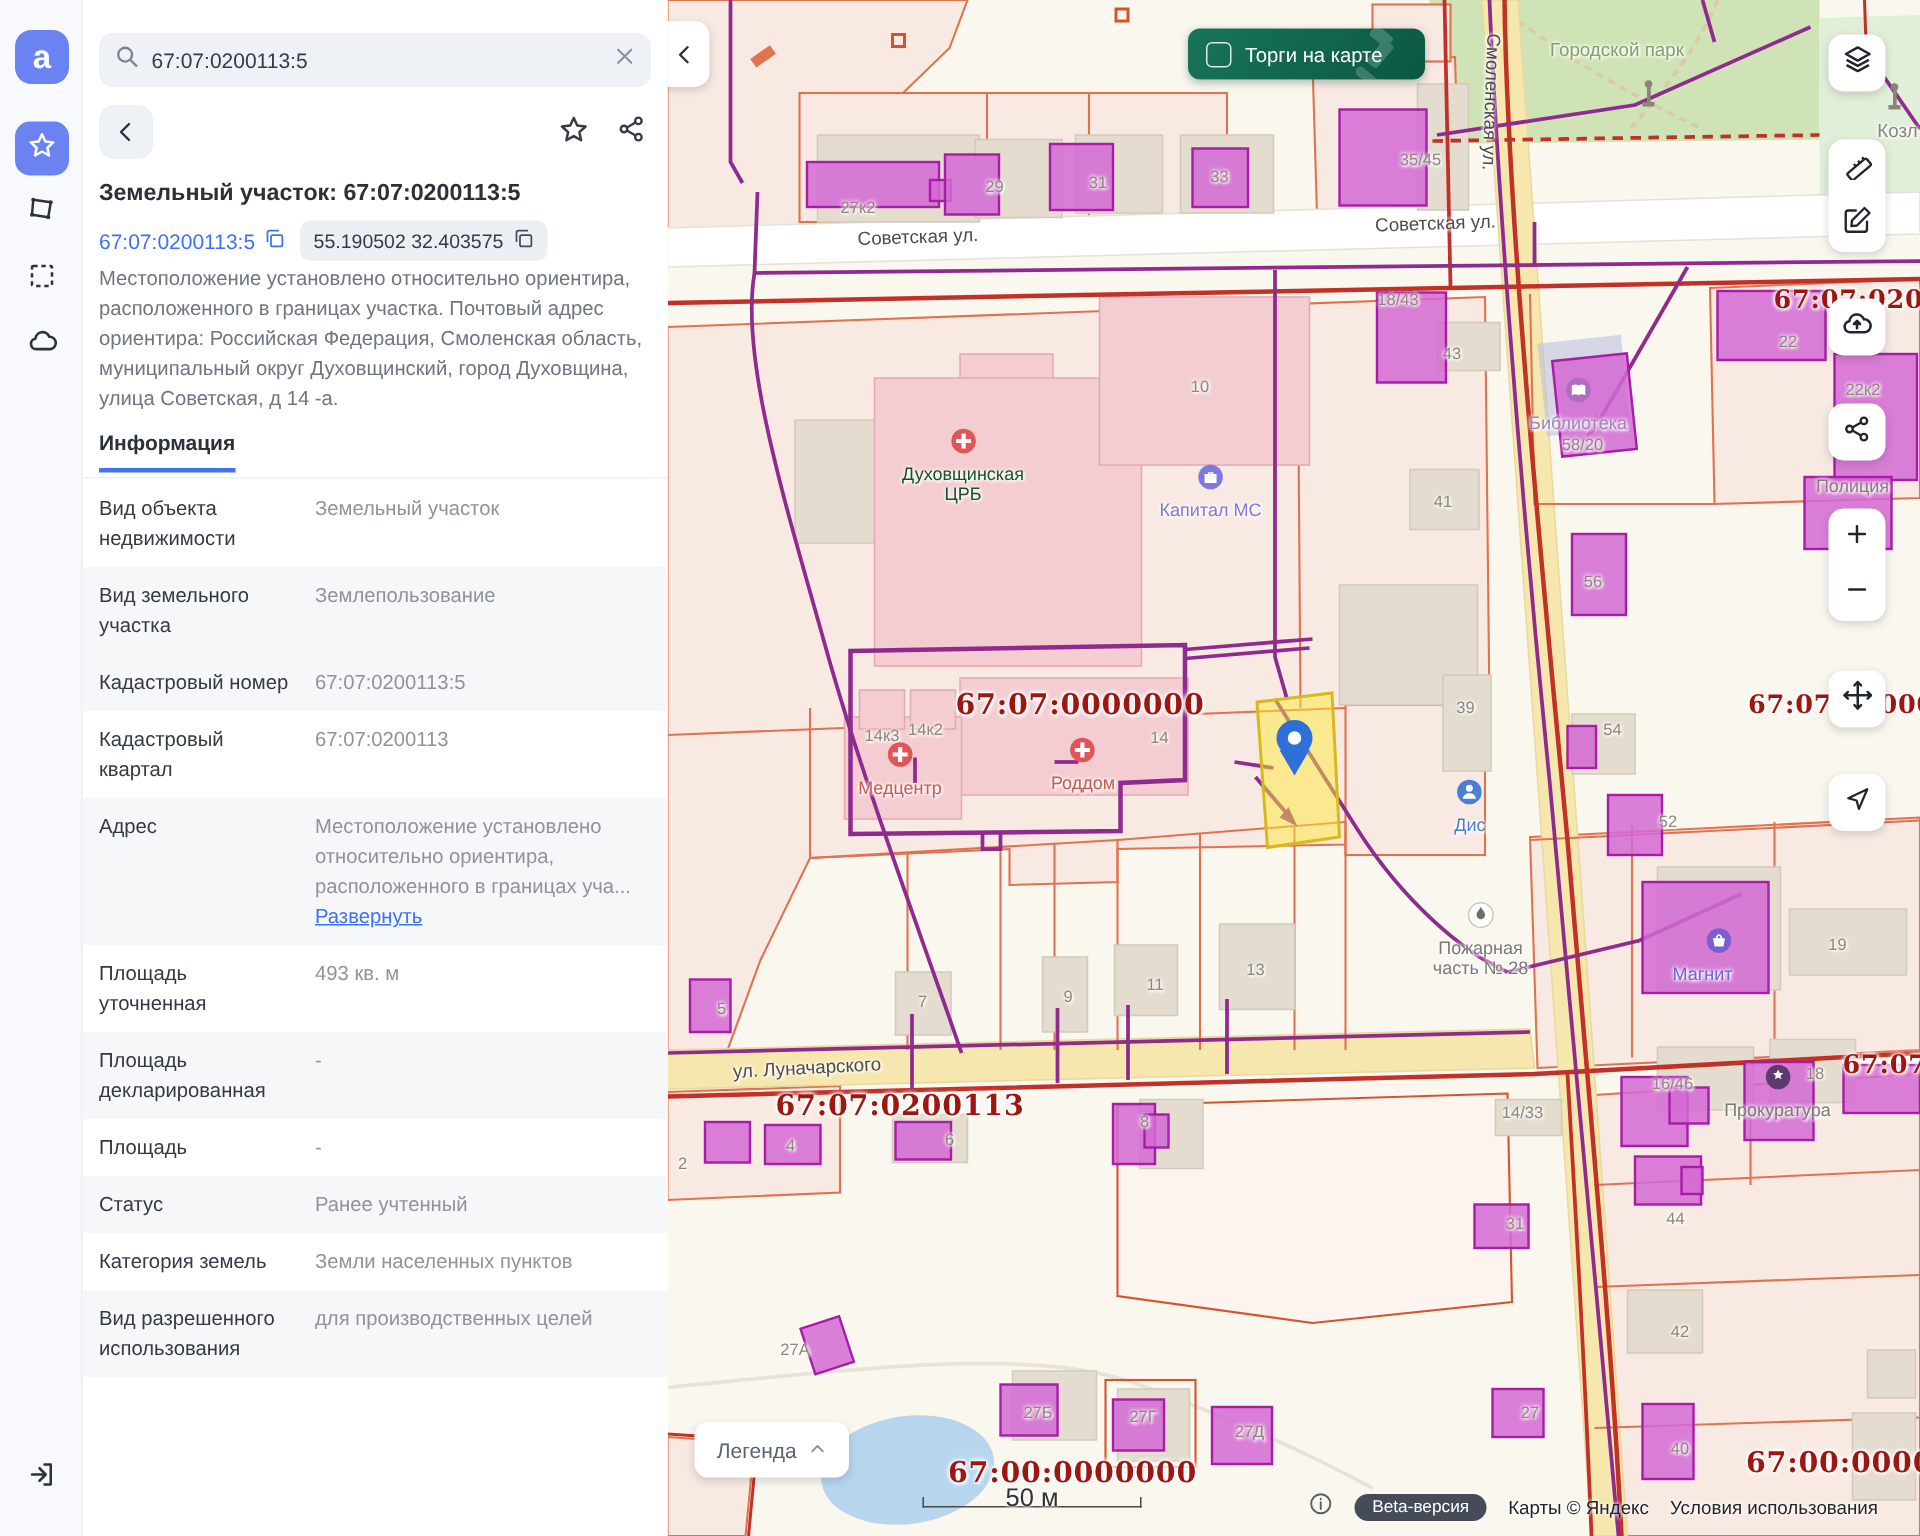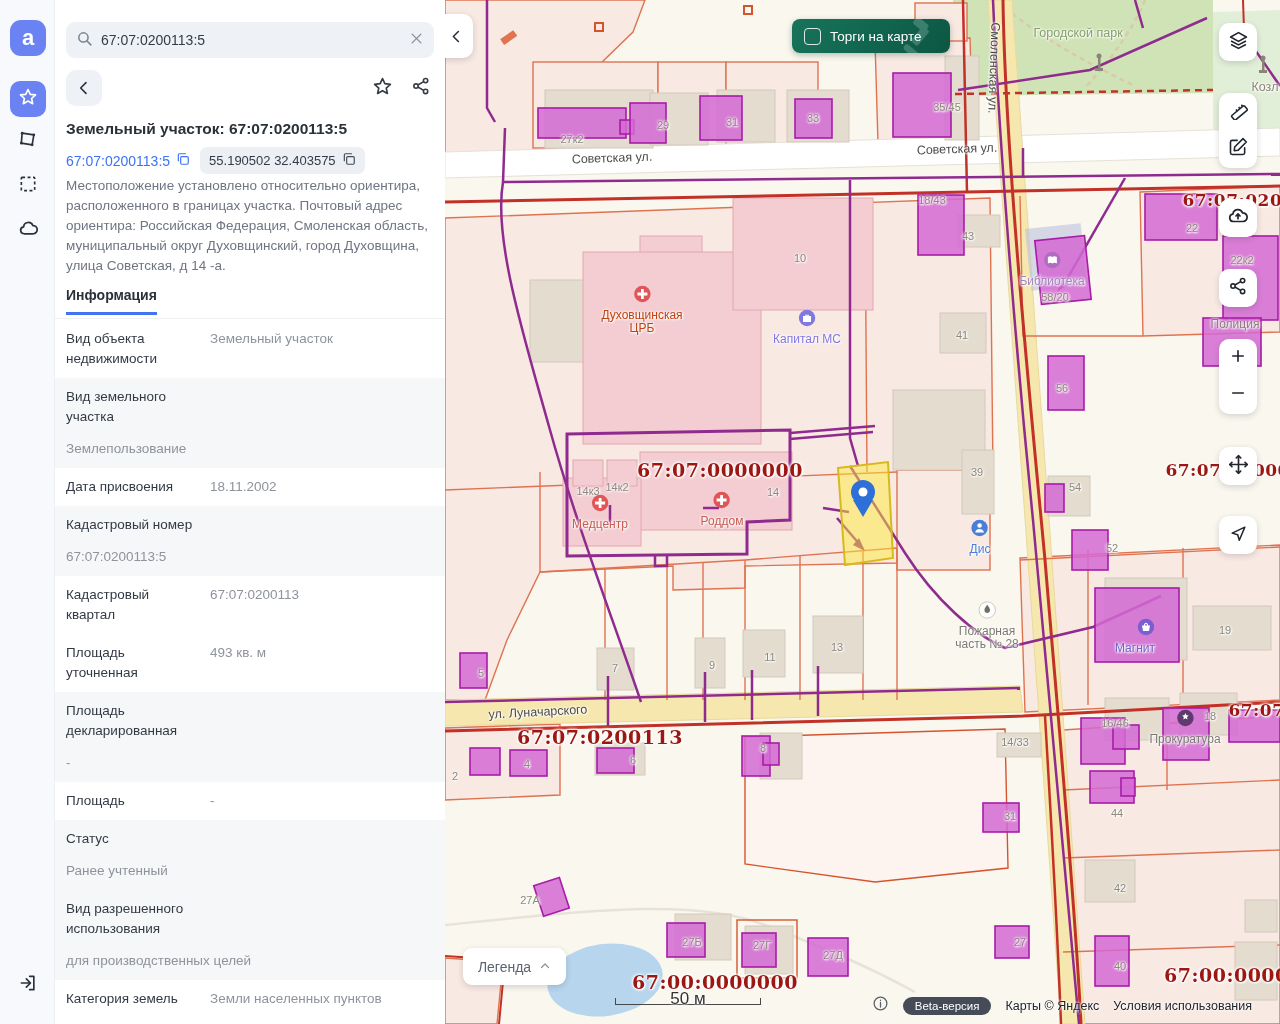--- a/index.html
+++ b/index.html
@@ -22,21 +22,21 @@
   .hdr-actions { position:absolute; right:14px; top:76px; display:flex; gap:18px; }
   .panel-title { position:absolute; left:11px; top:120px; width:368px; font-size:15.5px; font-weight:bold; color:#2b3139; }
   .chips { position:absolute; left:11px; top:147px; display:flex; gap:10px; align-items:center; }
   .cad-link { display:flex; gap:6px; align-items:center; color:#3b73f4; font-size:14px; cursor:pointer; }
   .coord-chip { display:flex; gap:6px; align-items:center; background:#eceff3; border-radius:7px; padding:5px 9px; font-size:13px; color:#343b46; }
   .desc { position:absolute; left:11px; top:176px; width:370px; font-size:13.5px; line-height:20px; color:#6f7582; }
   .tab { position:absolute; left:11px; top:287px; font-size:14px; font-weight:bold; color:#2b3139; padding-bottom:9px; border-bottom:3px solid #4272f5; }
   .tab-rule { position:absolute; left:0; top:318px; width:390px; border-bottom:1px solid #eef0f3; }
   #info-table { position:absolute; left:0; top:320px; width:390px; }
   .row { display:flex; padding:9px 11px; gap:12px; }
-  .row.alt { background:#f6f7f9;flex-direction:column; }
+  .row.alt { background:#f6f7f9; }
   .row .lbl { width:132px; flex:none; font-size:13.5px; line-height:20px; color:#333a45; }
   .row .val { flex:1; font-size:13.5px; line-height:20px; color:#8e939c; }
   .row .val a { color:#3b73f4; }
 
   
   #map { position:absolute; left:445px; top:0; width:835px; height:1024px; background:#faf7ef; overflow:hidden; }
   #basemap { position:absolute; left:0; top:0; }
   .hn { position:absolute; transform:translate(-50%,-50%); font-size:11px; color:#8d877c; text-shadow:0 0 3px #fff,0 0 3px #fff,1px 1px 2px #fff; white-space:nowrap; }
   .ql { position:absolute; transform:translate(-50%,-50%); font-family:"DejaVu Serif","Liberation Serif",serif; font-weight:bold; color:#9c1712; text-shadow:0 0 3px #fff,0 0 3px #fff,0 0 4px #fff,1px 1px 2px #fff; letter-spacing:0.5px; white-space:nowrap; }
   .sl { position:absolute; transform:translate(-50%,-50%); font-size:12.5px; color:#4b4b4b; text-shadow:0 0 3px #fff,0 0 3px #fff,1px 1px 2px #fff; white-space:nowrap; }
@@ -152,55 +152,55 @@
     <div class="tab-rule"></div>
     <div id="info-table">
         <div class="row">
           <div class="lbl">Вид объекта недвижимости</div>
           <div class="val">Земельный участок</div>
         </div>
         <div class="row alt">
           <div class="lbl">Вид земельного участка</div>
           <div class="val">Землепользование</div>
         </div>
-        <div class="row">
-          <div class="lbl">Дата присвоения</div>
-          <div class="val">18.11.2002</div>
-        </div>
         <div class="row alt">
           <div class="lbl">Кадастровый номер</div>
           <div class="val">67:07:0200113:5</div>
         </div>
         <div class="row">
           <div class="lbl">Кадастровый квартал</div>
           <div class="val">67:07:0200113</div>
         </div>
+        <div class="row alt">
+          <div class="lbl">Адрес</div>
+          <div class="val">Местоположение установлено относительно ориентира, расположенного в границах уча...<br><a href="#">Развернуть</a></div>
+        </div>
         <div class="row">
           <div class="lbl">Площадь уточненная</div>
           <div class="val">493 кв. м</div>
         </div>
         <div class="row alt">
           <div class="lbl">Площадь декларированная</div>
           <div class="val">-</div>
         </div>
         <div class="row">
           <div class="lbl">Площадь</div>
           <div class="val">-</div>
         </div>
         <div class="row alt">
           <div class="lbl">Статус</div>
           <div class="val">Ранее учтенный</div>
         </div>
+        <div class="row">
+          <div class="lbl">Категория земель</div>
+          <div class="val">Земли населенных пунктов</div>
+        </div>
         <div class="row alt">
           <div class="lbl">Вид разрешенного использования</div>
           <div class="val">для производственных целей</div>
-        </div>
-        <div class="row">
-          <div class="lbl">Категория земель</div>
-          <div class="val">Земли населенных пунктов</div>
         </div>
       </div>
   </section>
 
   <div id="map">
     <svg id="basemap" width="835" height="1024" viewBox="0 0 835 1024">
 
       <polygon points="508,0 768,0 768,93 508,96" fill="#cfe3b6"></polygon>
       <polygon points="768,12 835,10 835,132 768,130" fill="#e2efd8"></polygon>
       <path d="M560,8 C600,40 640,62 690,86" stroke="#d8cba8" stroke-width="2.5" fill="none" stroke-dasharray="5 4"></path>
@@ -448,21 +448,21 @@
         <div class="sl" style="transform: translate(-50%, -50%) rotate(-2deg); left: 512px; top: 149px;">Советская ул.</div>
         <div class="sl" style="transform: translate(-50%, -50%) rotate(92deg); left: 549px; top: 68px;">Смоленская ул.</div>
         <div class="sl" style="transform: translate(-50%, -50%) rotate(-3deg); left: 93px; top: 712px;">ул. Луначарского</div>
         <div class="sl" style="color: rgb(133, 160, 108); transform: translate(-50%, -50%) rotate(0deg); left: 633px; top: 33px;">Городской парк</div>
         <div class="sl" style="color: rgb(138, 133, 120); transform: translate(-50%, -50%) rotate(0deg); left: 820px; top: 87px;">Козл</div>
         <div class="poi" style="left: 197px; top: 285px;">
           <span><svg width="18" height="18" viewBox="0 0 18 18">
               <circle cx="9" cy="9" r="8.2" fill="#e05656"></circle>
               <path d="M7.6 4h2.8v3.6H14v2.8h-3.6V14H7.6v-3.6H4V7.6h3.6z" fill="#fff"></path>
             </svg></span>
-          <div class="plabel" style="color: #c2410c;">Духовщинская
+          <div class="plabel" style="color: #14532d;">Духовщинская
 ЦРБ</div>
         </div>
         <div class="poi" style="left: 362px; top: 309px;">
           <span><svg width="18" height="18" viewBox="0 0 18 18">
               <circle cx="9" cy="9" r="8.2" fill="#8177e0"></circle>
               <path d="M5 7h8v6H5z M7.2 7V5.8h3.6V7h-1.4v-0.5H8.6V7z" fill="#fff"></path>
             </svg></span>
           <div class="plabel" style="color: rgb(129, 119, 224);">Капитал МС</div>
         </div>
         <div class="poi" style="left: 607px; top: 251px;">

